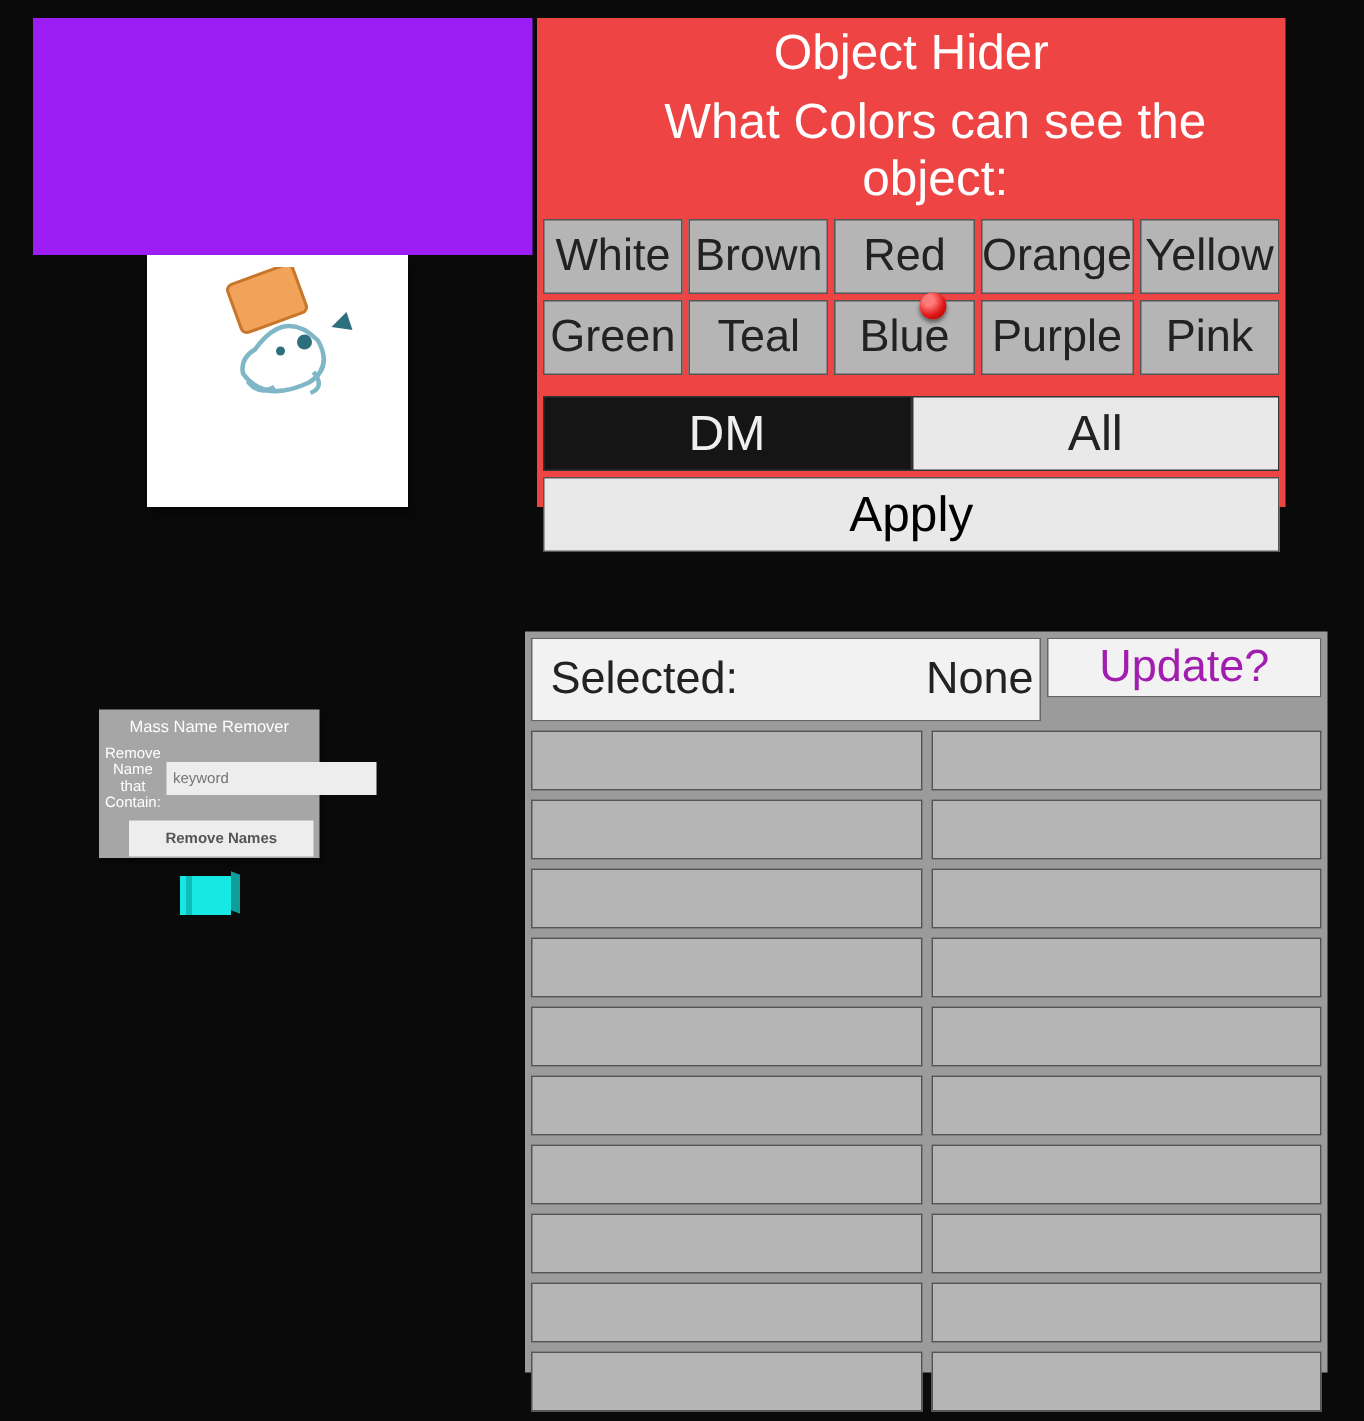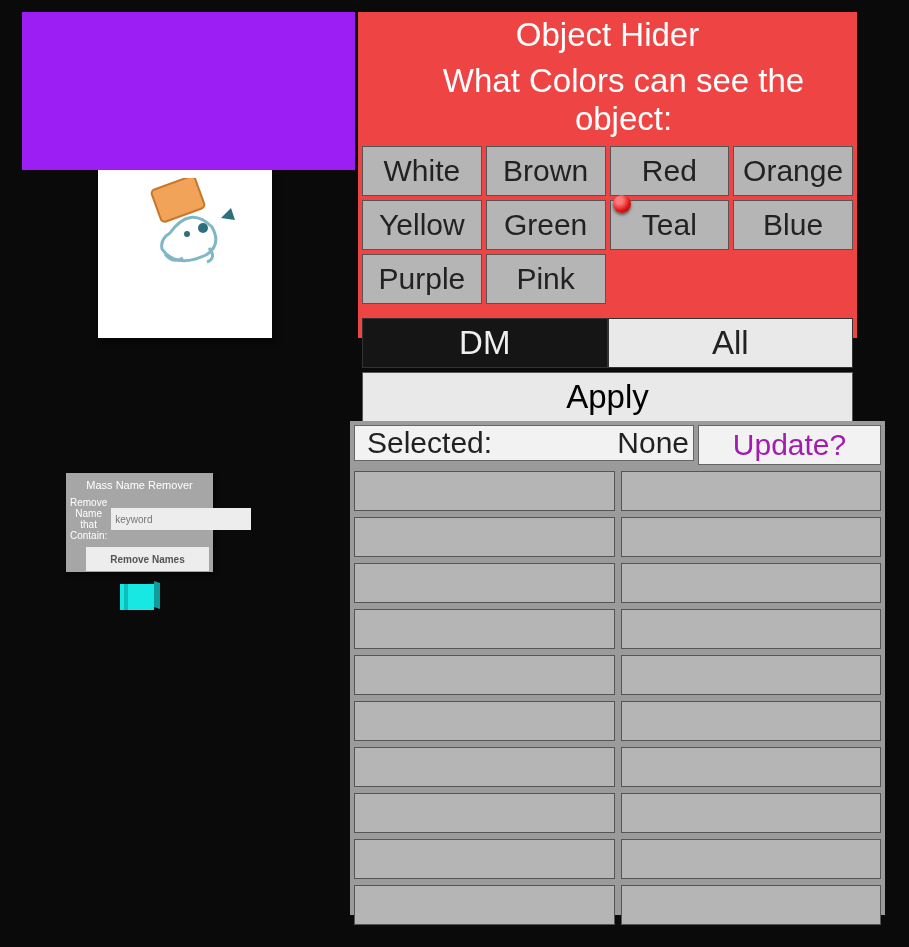--- a/index.html
+++ b/index.html
@@ -13,21 +13,21 @@
     display: flex; align-items: flex-start; justify-content: center; padding-top: 8px;
   }
   .picture-card svg { width: 120px; height: 90px; }
 
   .hider-panel {
     position: absolute; left: 358px; top: 12px; width: 499px; height: 326px;
     background: #ef4444;
   }
   .hider-title { color: #fff; font-size: 33px; text-align: center; padding-top: 4px; font-weight: 400; }
   .hider-sub   { color: #fff; font-size: 33px; text-align: center; padding-top: 8px; font-weight: 400; margin-left: 32px; }
-  .color-grid  { display: grid; grid-template-columns: repeat(4,1fr); gap: 4px; padding: 8px 4px 0 4px; }
+  .color-grid  { display: grid; grid-template-columns: repeat(5,1fr); gap: 4px; padding: 8px 4px 0 4px; }
   .color-btn {
     background: #b5b5b5; border: 1px solid #555; color: #222; font-size: 30px;
     height: 50px; display:flex; align-items:center; justify-content:center; cursor:pointer;
     user-select:none;
   }
   .dm-all-row { display:flex; gap:0; padding: 14px 4px 0 4px; }
   .dm-btn {
     flex:1; height:50px; display:flex; align-items:center; justify-content:center;
     font-size: 33px; cursor:pointer; border:1px solid #333;
   }
@@ -62,21 +62,21 @@
     content:""; position:absolute; right:-6px; top:0; bottom:0; width:6px; background:#0e9d9a;
     transform: skewY(20deg) translateY(-2px);
   }
 
   .list-panel {
     position: absolute; left: 350px; top: 421px; width: 535px; height: 494px;
     background: #9b9b9b; padding: 4px;
   }
   .list-header { display:flex; gap:4px; }
   .list-sel-label {
-    flex: 0 0 340px; height: 36px; background:#f2f2f2; color:#222; font-size:30px;
+    flex: 0 0 340px; height: 56px; background:#f2f2f2; color:#222; font-size:30px;
     display:flex; align-items:center; padding-left:12px; border:1px solid #666;
   }
   .list-sel-label span.v { margin-left: auto; margin-right: 4px; }
   .list-update {
     flex:1; height:40px; background:#f2f2f2; color:#a21caf; font-size:30px;
     display:flex; align-items:center; justify-content:center; border:1px solid #666; cursor:pointer;
   }
   .list-grid {
     margin-top:6px; display:grid; grid-template-columns: 1fr 1fr; grid-auto-rows: 40px; gap:6px;
     height: 432px;

